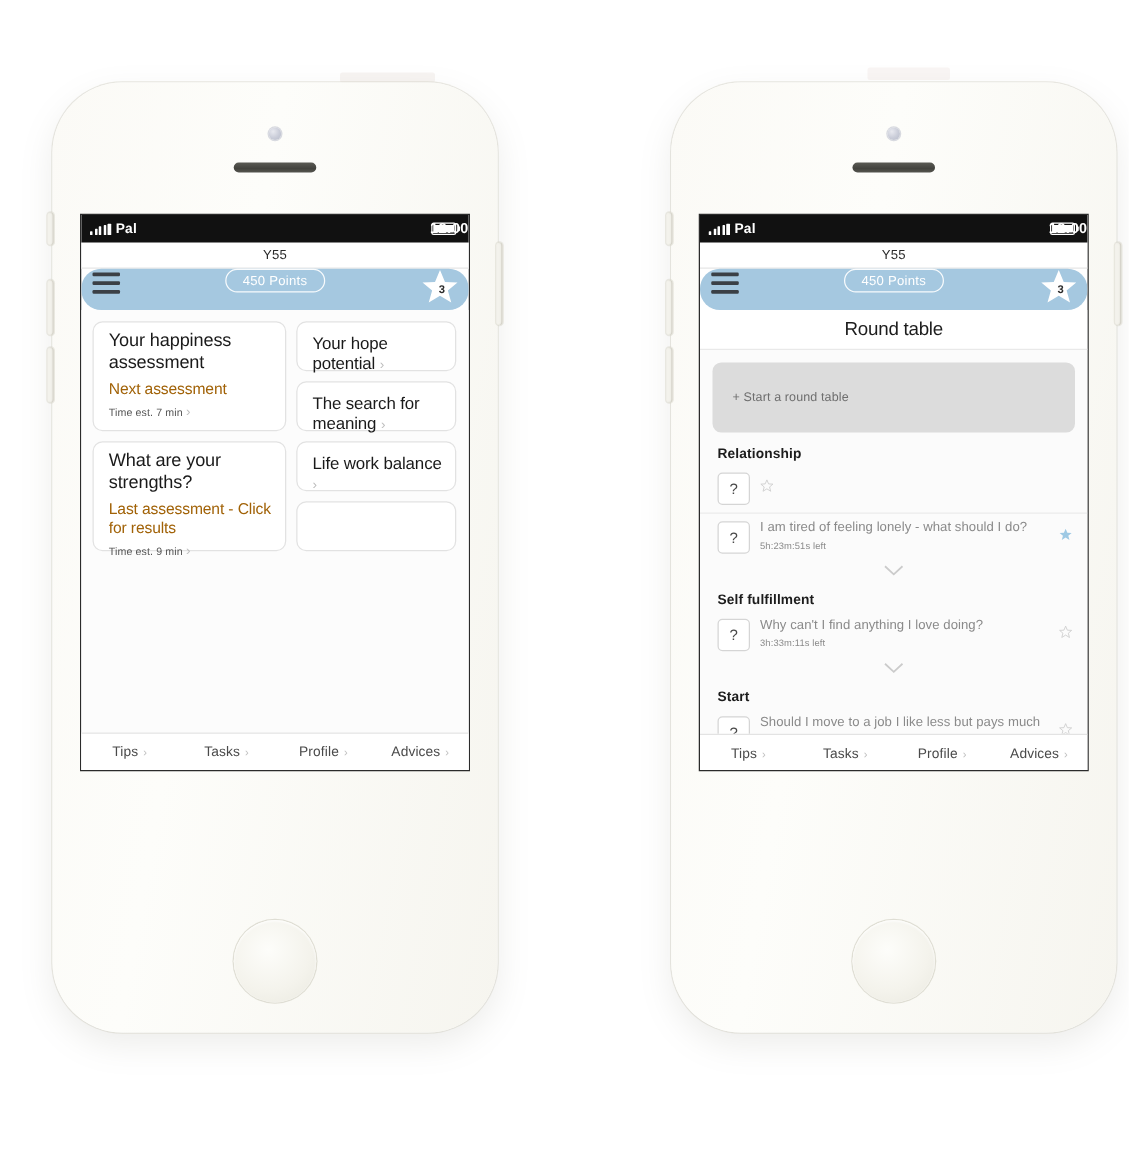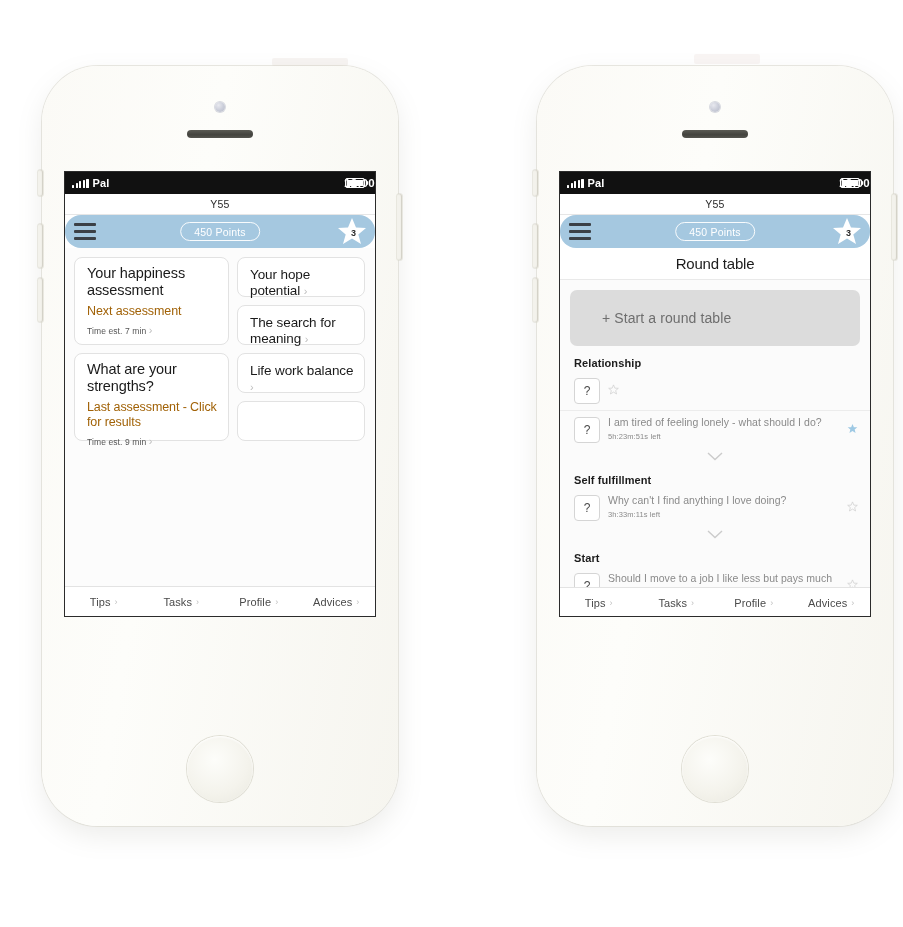--- a/index.html
+++ b/index.html
@@ -89,21 +89,21 @@
 
   .subbar{
     height:20px;background:#ffffff;
     display:flex;align-items:center;justify-content:center;
     font-size:10.5px;color:#2a2a2a;letter-spacing:.2px;
     border-bottom:1px solid #e6e6e6;
   }
 
   .appbar{
     height:33px;background:#a5c8e0;
-    display:flex;align-items:center;position:relative;padding:0 8px;border-radius:16px;
+    display:flex;align-items:flex-start;position:relative;padding:0 8px;border-radius:16px;
   }
   .hamburger{display:flex;flex-direction:column;gap:3.4px;cursor:pointer;padding:3px 1px;}
   .hamburger span{display:block;width:22px;height:3.4px;background:#3b4046;border-radius:1px;}
   .points-pill{
     position:absolute;left:50%;transform:translateX(-50%);
     border:1px solid rgba(255,255,255,.92);
     border-radius:11px;padding:2.5px 13px;
     color:#ffffff;font-size:10.5px;letter-spacing:.2px;
     white-space:nowrap;
   }
@@ -160,22 +160,22 @@
   
   .page-title{
     height:31px;background:#fff;display:flex;align-items:center;justify-content:center;
     font-size:15px;color:#1c1c1c;letter-spacing:-.2px;
     border-bottom:1px solid #e9e9e9;
   }
   .rt-body{background:#fbfbfb;height:338px;position:relative;overflow:hidden;}
   .start-box{
     margin:10px 10px 0 10px;height:56px;background:#dcdcdc;border-radius:7px;
     display:flex;align-items:center;
-    padding-left:32px;box-sizing:border-box;
-    font-size:14px;color:#6e6e6e;letter-spacing:.1px;
+    padding-left:16px;box-sizing:border-box;
+    font-size:10px;color:#6e6e6e;letter-spacing:.1px;
   }
   .sec-title{
     font-size:11px;font-weight:bold;color:#1c1c1c;
     margin:11px 0 3px 14px;letter-spacing:.1px;
   }
   .q-row{
     display:flex;align-items:flex-start;gap:8px;
     padding:5px 12px 6px 14px;
     border-bottom:1px solid #ececec;
   }

